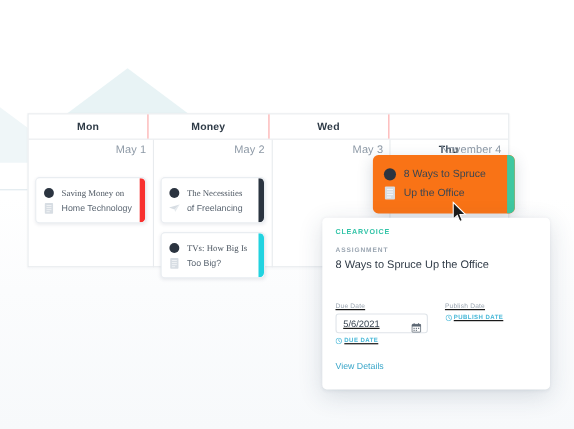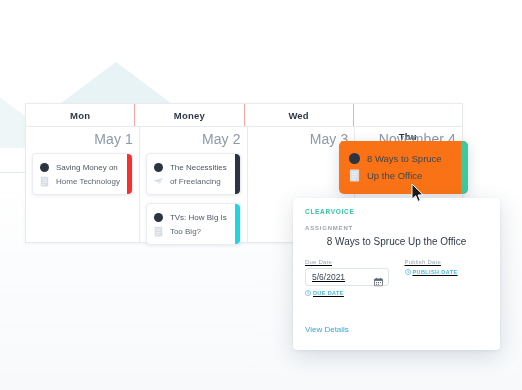--- a/index.html
+++ b/index.html
@@ -99,23 +99,23 @@
   .cal-col {
     flex: 1 1 0;
     border-right: 1px solid #e8ebee;
     box-sizing: border-box;
     position: relative;
     padding: 4px 6px 0 6px;
   }
   .cal-col:last-child { border-right: none; }
   .day-num {
     text-align: right;
-    font-size: 14px;
+    font-size: 10px;
     color: #8d99a6;
-    margin-bottom: 6px;
+    margin-bottom: 19px;
     letter-spacing: .1px;
   }
 
   
   .event-card {
     position: relative;
     background: #ffffff;
     border: 1px solid #e9edf1;
     border-radius: 4px;
     box-shadow: 0 1px 3px rgba(40,60,90,.09);
@@ -149,21 +149,21 @@
     width: 9px; height: 9px;
     border-radius: 50%;
     background: #2b3440;
   }
   .ev-text {
     font-size: 8px;
     color: #5b6672;
     white-space: nowrap;
     line-height: 11px;
   }
-  .ev-text.bold { color: #4d5762; }
+  .ev-text.bold { color: #4d5762; font-family: Liberation Serif, serif; }
 
   
   #thu-card-wrap {
     position: absolute;
     left: 339px;
     top: 141px;
     width: 129px;
     z-index: 6;
   }
   #thu-card {
@@ -220,23 +220,22 @@
   .pv-eyebrow {
     font-size: 6px;
     font-weight: bold;
     letter-spacing: .8px;
     color: #9aa5b1;
     margin-bottom: 4px;
   }
   .pv-title {
     font-size: 10px;
     color: #2f3a46;
-    margin-bottom: 11px;
+    margin-bottom: 28px;
     line-height: 13px;
-    text-align: center;
   }
   .pv-fields {
     display: flex;
     gap: 16px;
     text-decoration: underline;
   }
   .pv-field { width: 88px; }
   .pv-label {
     font-size: 6px;
     color: #9aa5b1;
@@ -276,21 +275,21 @@
   }
   .pv-sub-text {
     font-size: 5.5px;
     font-weight: bold;
     letter-spacing: .4px;
     color: #48b8d8;
   }
   .clock-icon { width: 6px; height: 6px; color: #48b8d8; display:block; }
   .pv-link {
     display: inline-block;
-    margin-top: 29px;
+    margin-top: 15px;
     font-size: 8px;
     color: #3aa6c9;
     text-decoration: none;
   }
 
   
   #cursor {
     position: absolute;
     left: 411px;
     top: 183px;

